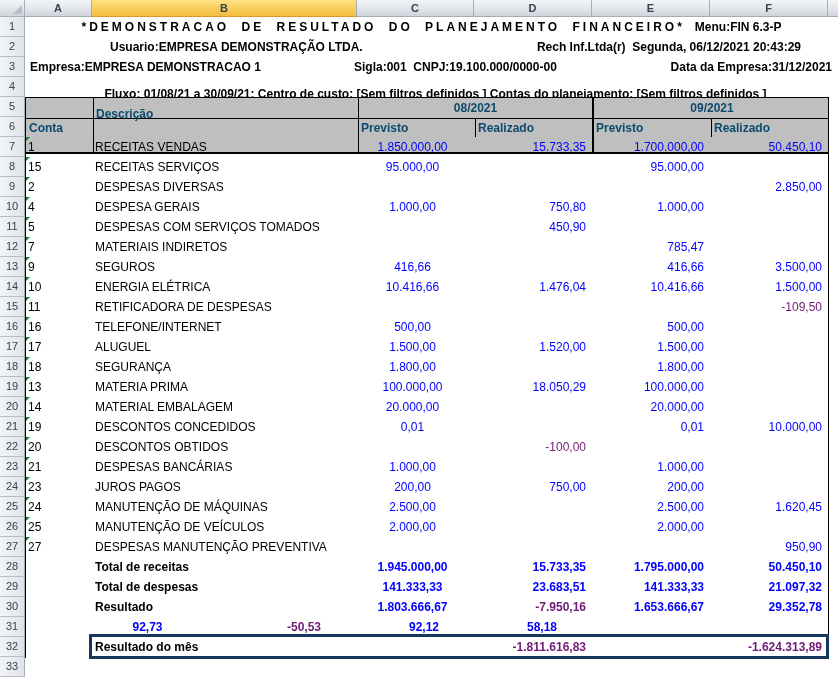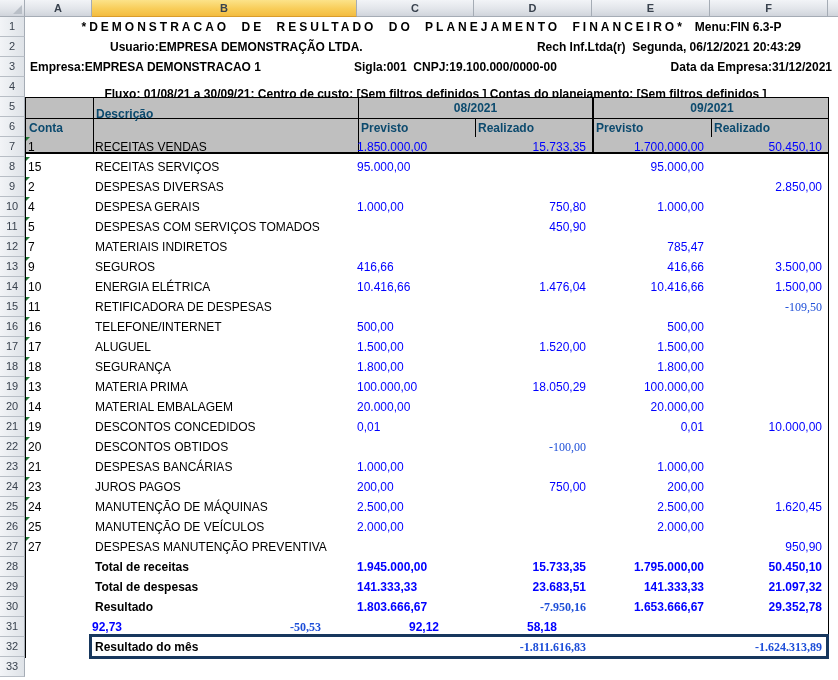--- a/index.html
+++ b/index.html
@@ -32,24 +32,24 @@
           background:#bfbfbf;border:1px solid #000;border-bottom:2px solid #000;
           font-weight:bold;font-size:12px;color:#0c4a6e;}
   .hblock .hline{position:absolute;background:#000;}
   .hblock .htext{position:absolute;height:20px;line-height:20px;white-space:pre;}
   
   .rows{position:absolute;left:25px;top:137px;}
   .srow{display:flex;height:20px;line-height:20px;font-size:12px;color:#000;}
   .srow.bold{font-weight:bold;}
   .cA{width:67px;box-sizing:border-box;padding-left:3px;position:relative;}
   .cB{width:265px;box-sizing:border-box;padding-left:3px;white-space:nowrap;}
-  .cN{width:117px;box-sizing:border-box;text-align:left;padding-right:6px;white-space:nowrap;}
+  .cN{width:117px;box-sizing:border-box;text-align:center;padding-right:6px;white-space:nowrap;}
   .cN2{width:118px;box-sizing:border-box;text-align:right;padding-right:6px;white-space:nowrap;}
   .blue{color:#0000ff;}
-  .red{color:#1d4ed8;font-family:Liberation Serif, serif;}
+  .red{color:#701a75;}
   .tri{position:absolute;left:0;top:0;width:0;height:0;
        border-top:5px solid #217a36;border-right:5px solid transparent;}
   
   .vline{position:absolute;width:1px;background:#000;}
   
   .selbox{position:absolute;left:89px;top:634px;width:740px;height:25px;box-sizing:border-box;
           border:3px solid #17375d;pointer-events:none;z-index:5;}
 </style>
 </head>
 <body>

